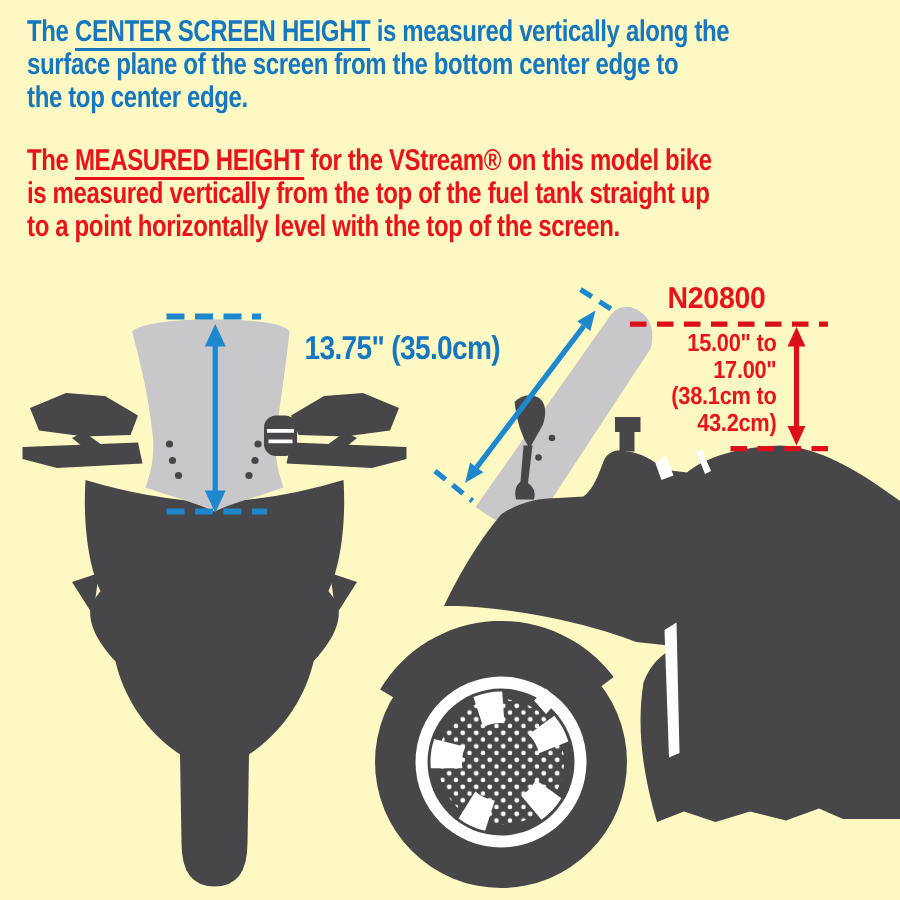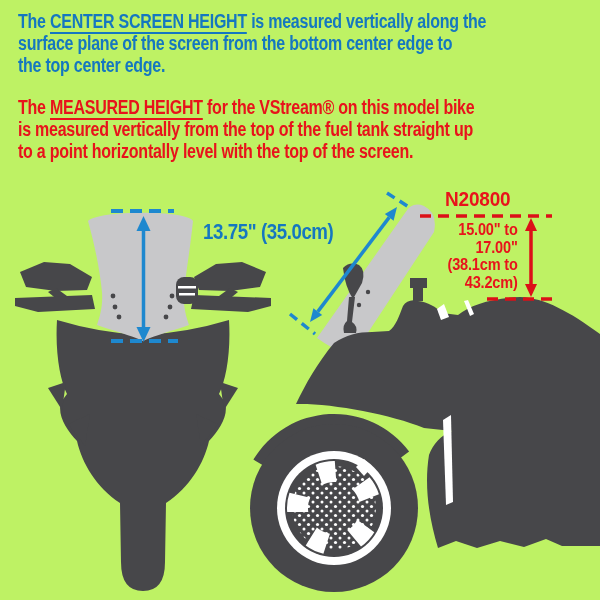--- a/index.html
+++ b/index.html
@@ -1,17 +1,17 @@
 <!DOCTYPE html>
 <html><head>
 <meta charset="utf-8">
 <style>
   html,body{margin:0;padding:0;background:#ffffff;}
   .canvas{
-    position:relative;width:600px;height:600px;background:#bef264;overflow:hidden;
+    position:relative;width:600px;height:600px;background:#fef9c3;overflow:hidden;
     font-family:"Liberation Sans",sans-serif;
   }
   .diagram-svg{position:absolute;left:0;top:0;}
   .para{
     position:absolute;left:18px;font-weight:bold;font-size:20px;line-height:22px;
     letter-spacing:-0.3px;white-space:nowrap;
     transform:scaleX(0.8);transform-origin:left top;
   }
   .para .ln{display:block;}
   .para-blue{top:10px;color:#1577c0;}

